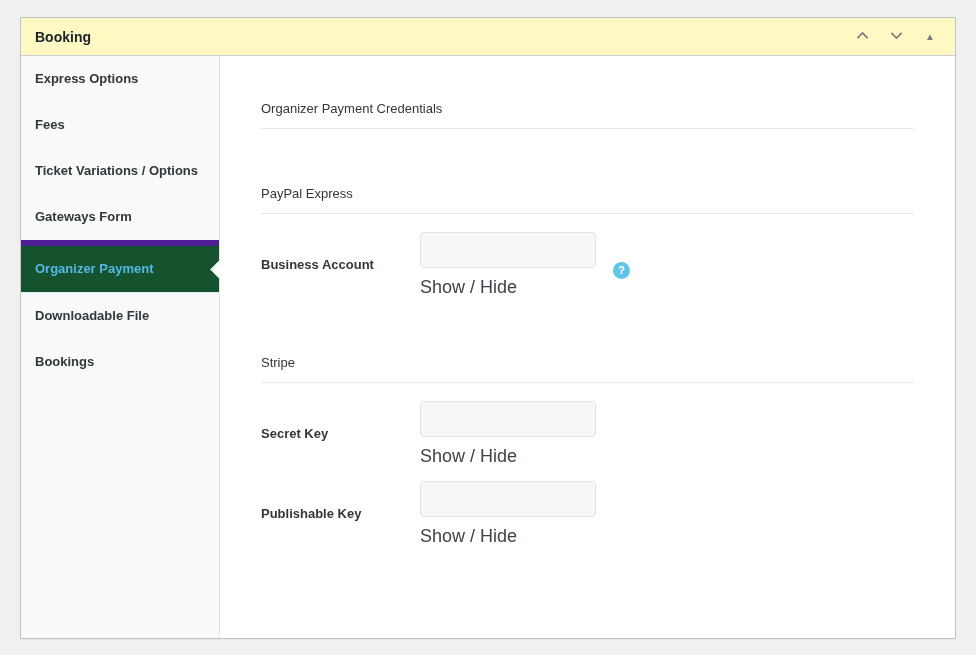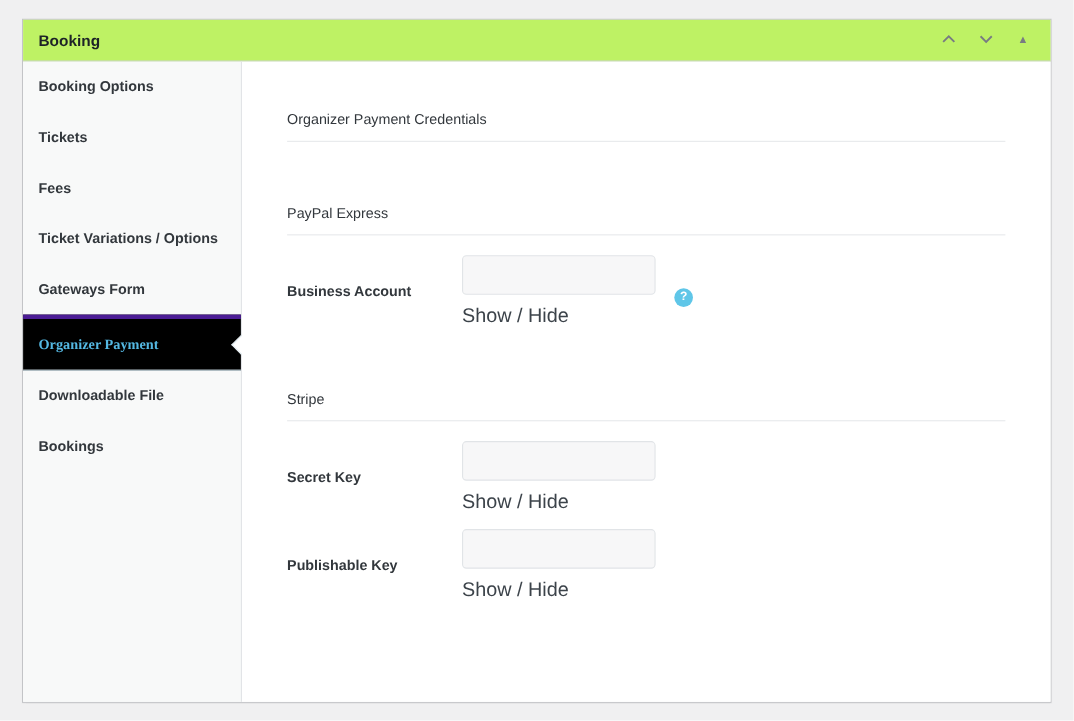--- a/index.html
+++ b/index.html
@@ -20,21 +20,21 @@
     display: flex;
     flex-direction: column;
   }
   .postbox-header {
     height: 38px;
     flex: 0 0 38px;
     border-bottom: 1px solid #ccd0d4;
     display: flex;
     align-items: center;
     justify-content: space-between;
-    background: #bef264;
+    background: #fef9c3;
   }
   .postbox-title {
     font-size: 14px;
     font-weight: 700;
     color: #1d2327;
     padding-left: 14px;
     line-height: 38px;
   }
   .handle-actions {
     display: flex;
@@ -70,25 +70,24 @@
   .side-tab {
     padding: 15px 14px;
     font-size: 13px;
     font-weight: 600;
     color: #32373c;
     line-height: 16px;
     cursor: pointer;
     position: relative;
   }
   .side-tab.active {
-    background: #000000;
+    background: #14532d;
     color: #54b8e2;
-    border-top: 4px solid #4c1d95;
+    border-top: 6px solid #4c1d95;
     border-bottom: 1px solid #dceef7;
-    font-family: Liberation Serif, serif;
   }
   .side-tab.active::after {
     content: "";
     position: absolute;
     right: -7px;
     top: 50%;
     width: 12px; height: 12px;
     margin-top: -6px;
     background: #ffffff;
     transform: rotate(45deg);
@@ -181,22 +180,21 @@
       </button>
       <button class="handle-btn">
         <span class="toggle-glyph">▲</span>
       </button>
     </div>
   </div>
 
   <div class="postbox-body">
 
     <div class="side-tabs">
-      <div class="side-tab">Booking Options</div>
-      <div class="side-tab">Tickets</div>
+      <div class="side-tab">Express Options</div>
       <div class="side-tab">Fees</div>
       <div class="side-tab">Ticket Variations / Options</div>
       <div class="side-tab">Gateways Form</div>
       <div class="side-tab active">Organizer Payment</div>
       <div class="side-tab">Downloadable File</div>
       <div class="side-tab">Bookings</div>
     </div>
 
     <div class="main-pane">
 

